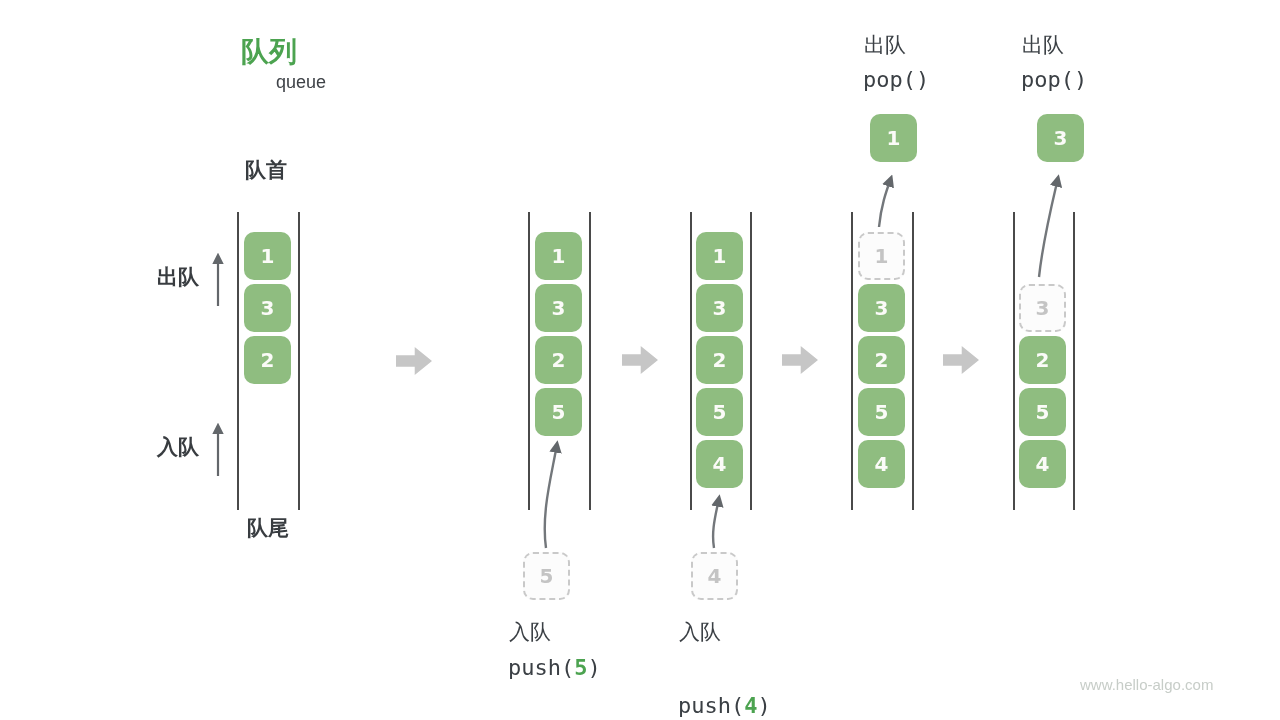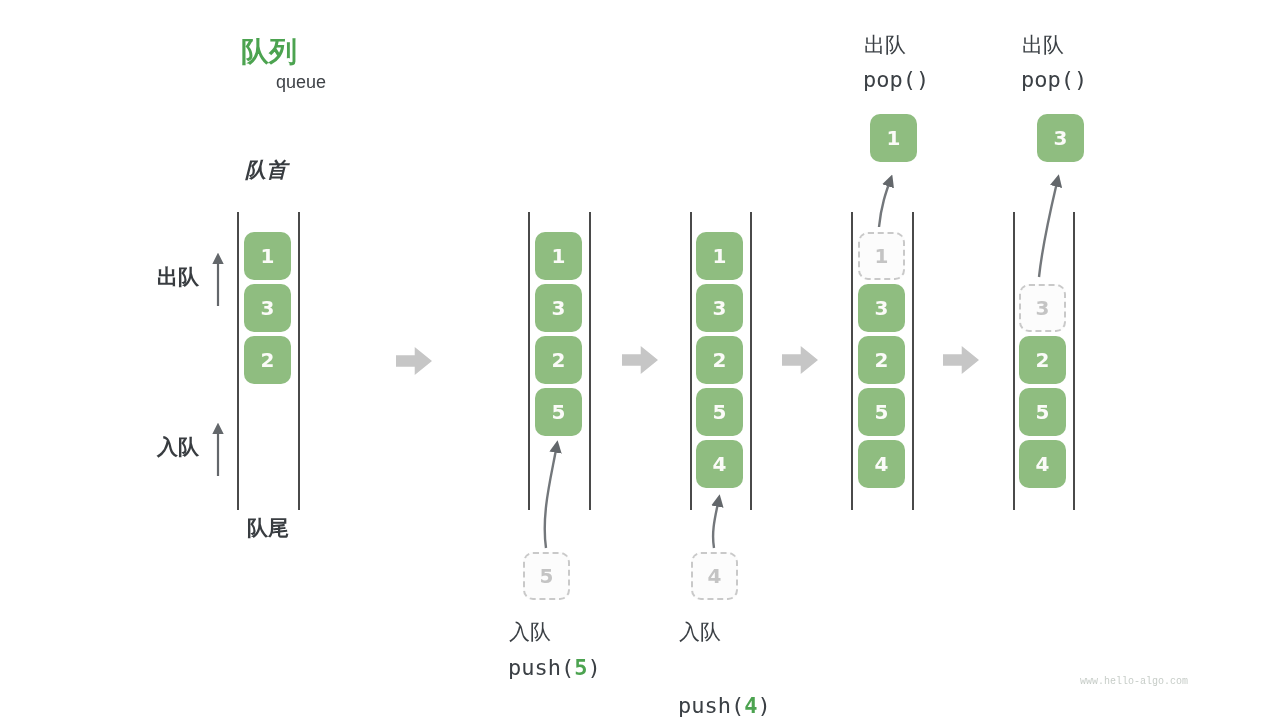--- a/index.html
+++ b/index.html
@@ -22,33 +22,33 @@
   }
   .qbox.dashed{
     background:#fcfcfc;border:2px dashed #c9c9c9;color:#c4c4c4;
     width:43px;height:44px;
   }
   .block-arrow{
     position:absolute;width:36px;height:32px;background:#c6c6c6;
     clip-path:polygon(0% 32%, 52% 32%, 52% 6%, 100% 50%, 52% 94%, 52% 68%, 0% 68%);
   }
   .watermark{
-    font-family:Liberation Mono, monospace;font-size:10px;color:#c7cdc8;
+    font-family:Liberation Sans, sans-serif;font-size:15px;color:#c7cdc8;
   }
   svg.overlay{position:absolute;left:0;top:0;pointer-events:none;}
 </style>
 </head>
 <body>
 
 <div class="canvas">
 
   <div class="abs title-zh" style="left:241px;top:33px;">队列</div>
   <div class="abs title-en" style="left:236px;top:72px;margin-left:40px;">queue</div>
 
-  <div class="abs cjk-bold" style="left:245px;top:156px;font-style:italic;">队首</div>
+  <div class="abs cjk-bold" style="left:245px;top:156px;">队首</div>
   <div class="abs cjk-bold" style="left:247px;top:514px;">队尾</div>
 
   <div class="abs cjk-bold" style="left:157px;top:263px;">出队</div>
   <div class="abs cjk-bold" style="left:157px;top:433px;">入队</div>
 
   <div class="wall" style="left:237px;"></div>
   <div class="wall" style="left:298px;"></div>
   <div class="wall" style="left:528px;"></div>
   <div class="wall" style="left:589px;"></div>
   <div class="wall" style="left:690px;"></div>

